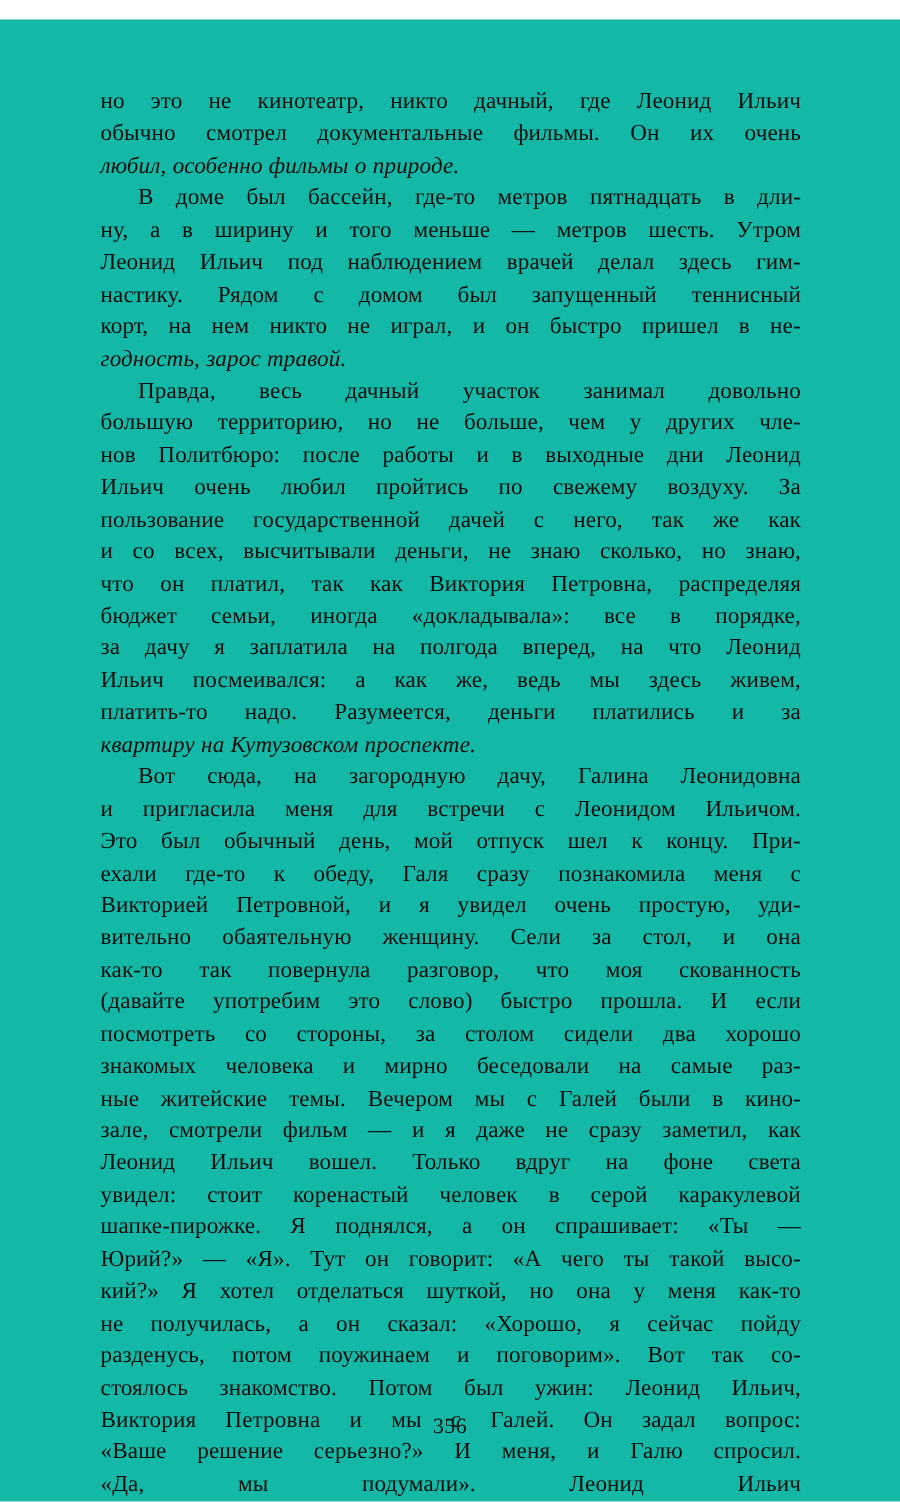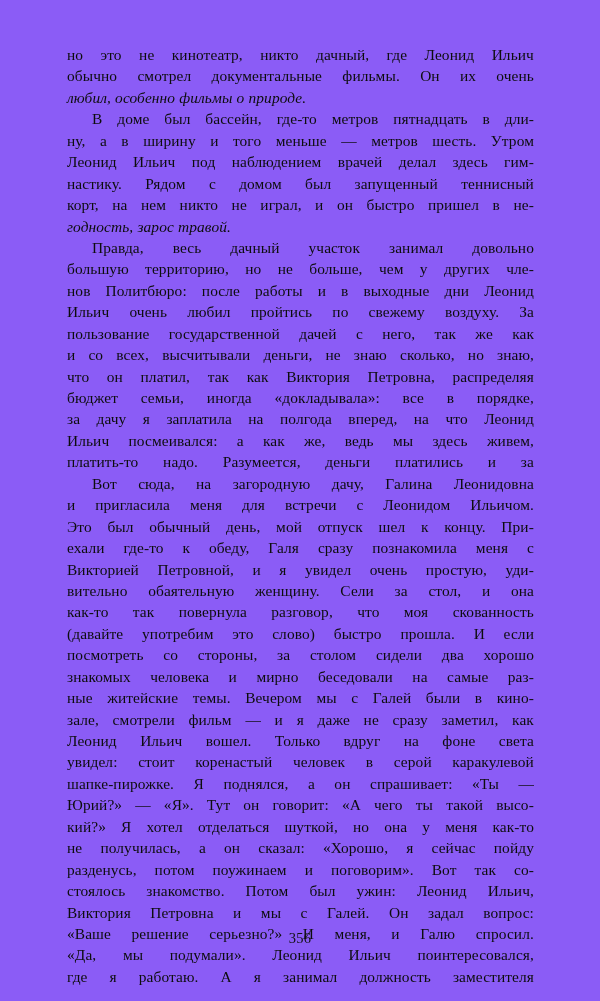--- a/index.html
+++ b/index.html
@@ -15,21 +15,22 @@
     overflow: hidden;
     font-family: "Liberation Serif", "DejaVu Serif", serif;
     color: #101010;
     -webkit-font-smoothing: antialiased;
   }
 
   
   #page {
     position: absolute;
     inset: 0;
-    background: #8b5cf6;
+    background: #14b8a6;
+    margin-top: 13px;
   }
 
   #text-block {
     position: absolute;
     left: 67px;
     top: 44px;
     width: 467px;
   }
 
   p.para {
@@ -285,20 +286,21 @@
         </span>
         <span class="line j">
           <span class="w">платить-то</span>
           <span class="w">надо.</span>
           <span class="w">Разумеется,</span>
           <span class="w">деньги</span>
           <span class="w">платились</span>
           <span class="w">и</span>
           <span class="w">за</span>
         </span>
+        <span class="line last">квартиру на Кутузовском проспекте.</span>
       </p>
       <p class="para">
         <span class="line j ind">
           <span class="w">Вот</span>
           <span class="w">сюда,</span>
           <span class="w">на</span>
           <span class="w">загородную</span>
           <span class="w">дачу,</span>
           <span class="w">Галина</span>
           <span class="w">Леонидовна</span>
@@ -524,21 +526,20 @@
           <span class="w">и</span>
           <span class="w">Галю</span>
           <span class="w">спросил.</span>
         </span>
         <span class="line j">
           <span class="w">«Да,</span>
           <span class="w">мы</span>
           <span class="w">подумали».</span>
           <span class="w">Леонид</span>
           <span class="w">Ильич</span>
-          <span class="w">поинтересовался,</span>
         </span>
         <span class="line j">
           <span class="w">где</span>
           <span class="w">я</span>
           <span class="w">работаю.</span>
           <span class="w">А</span>
           <span class="w">я</span>
           <span class="w">занимал</span>
           <span class="w">должность</span>
           <span class="w">заместителя</span>

